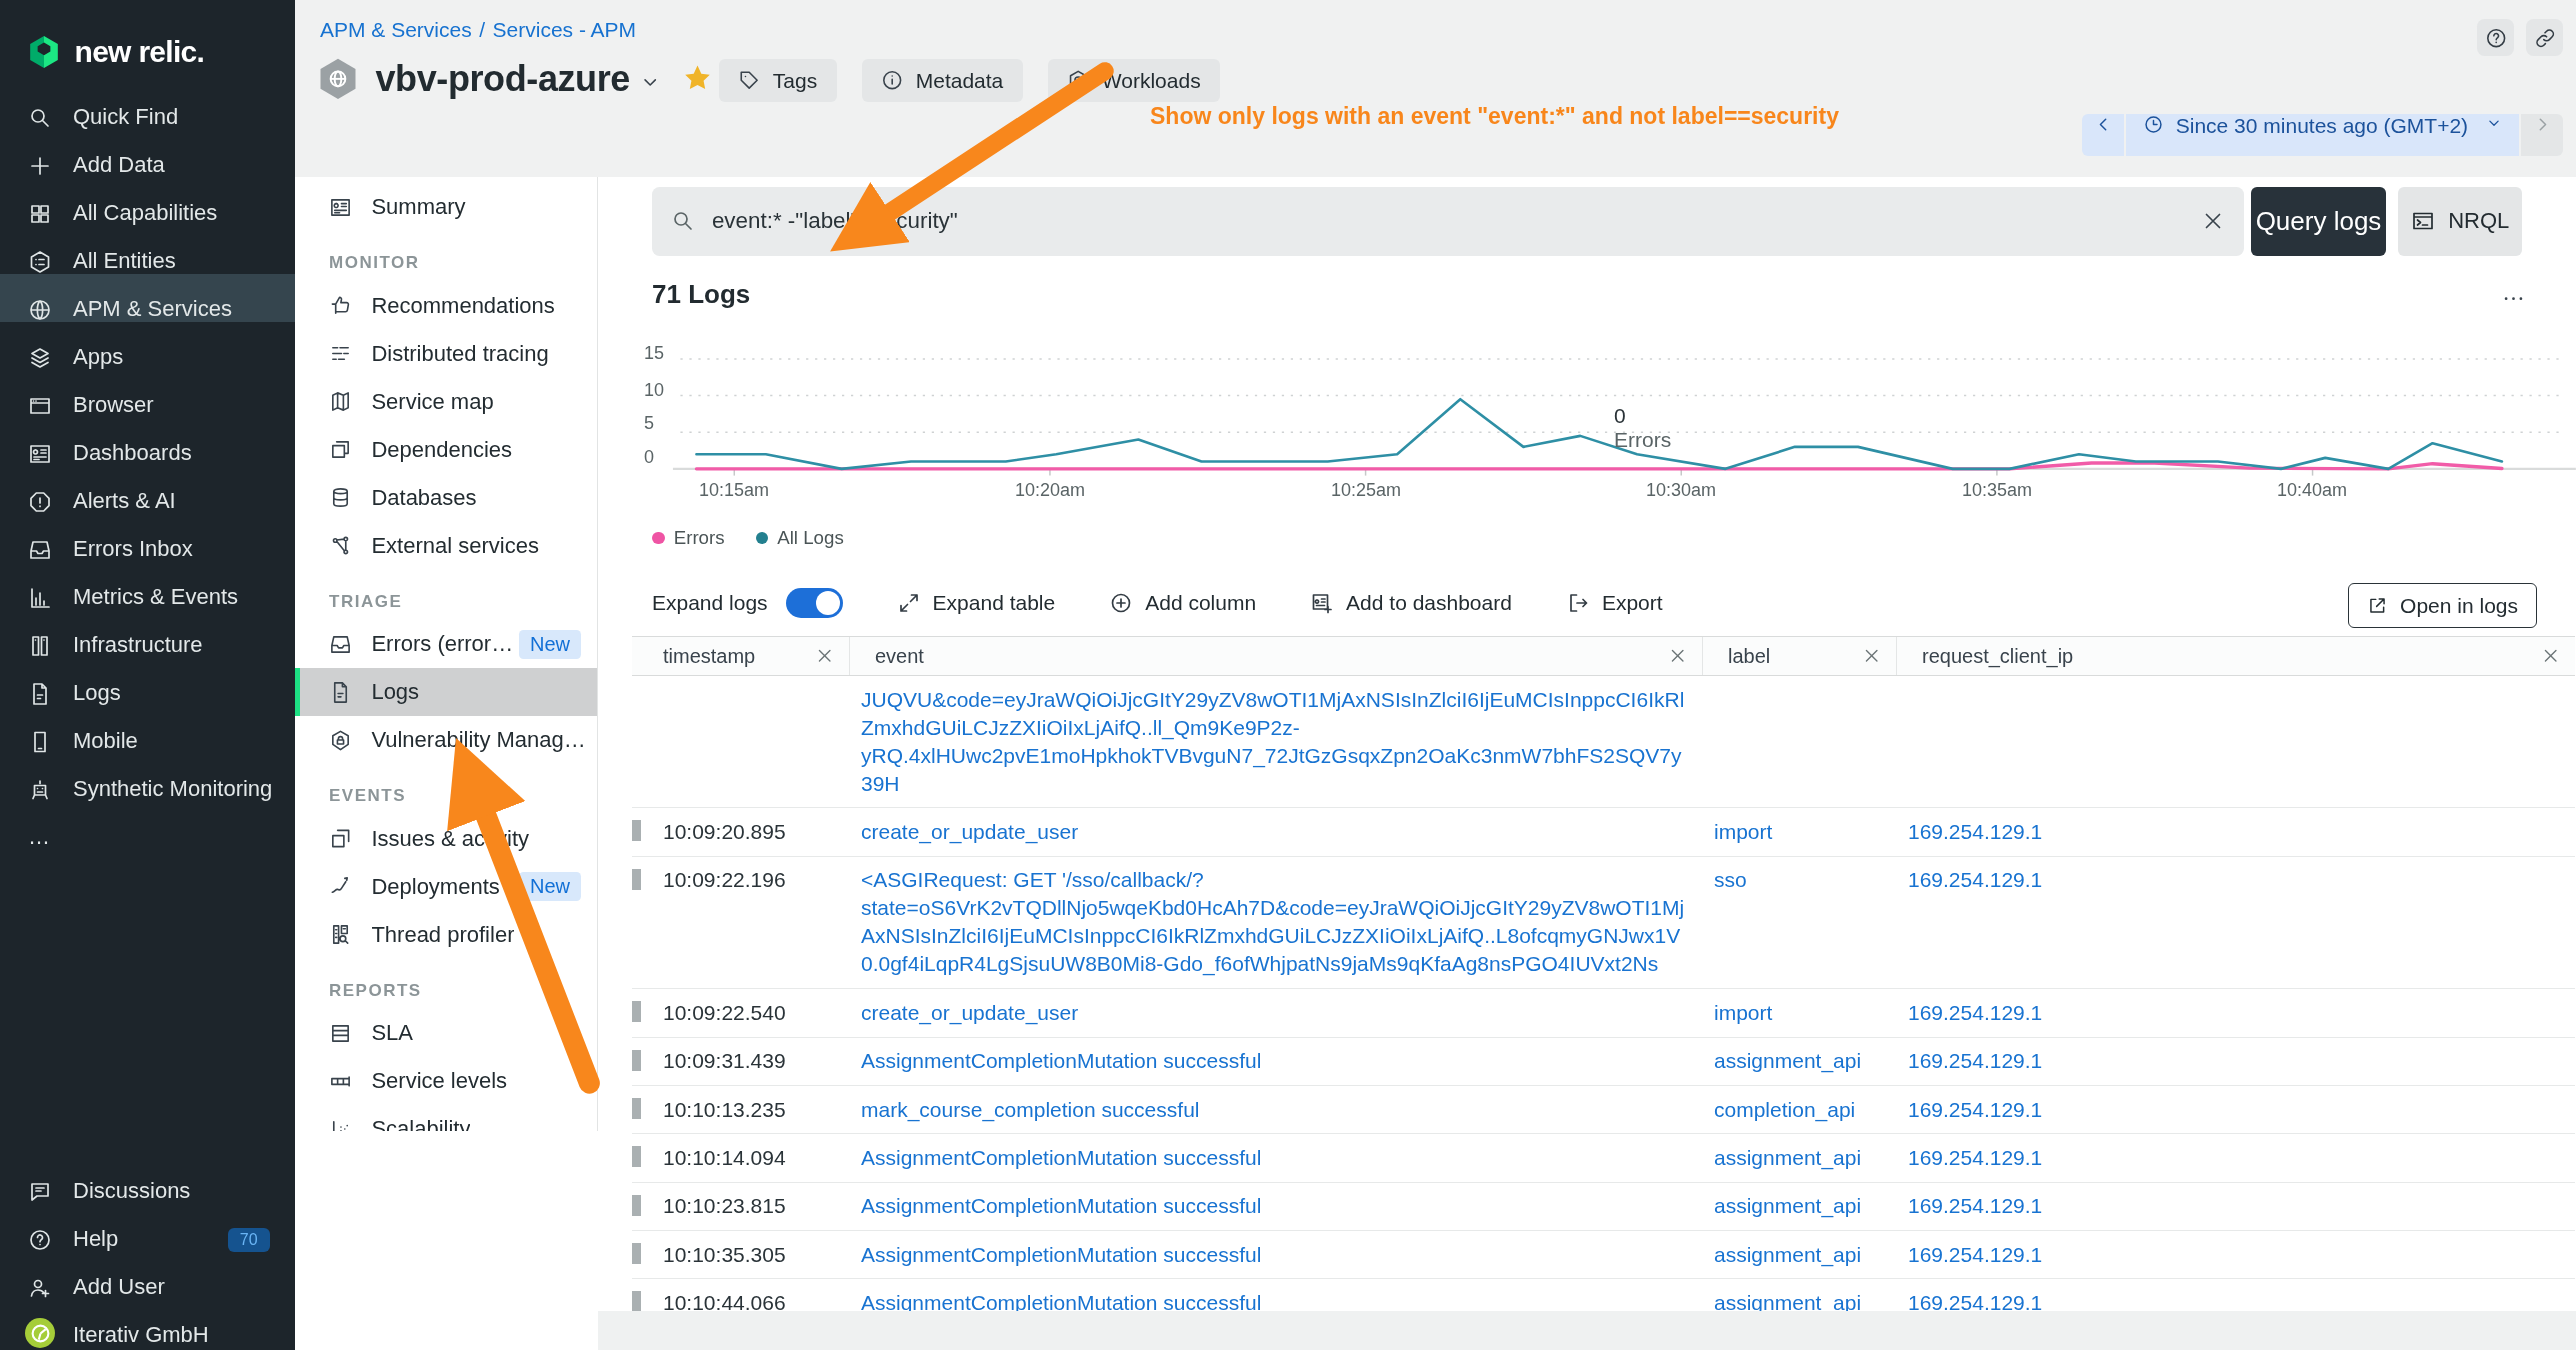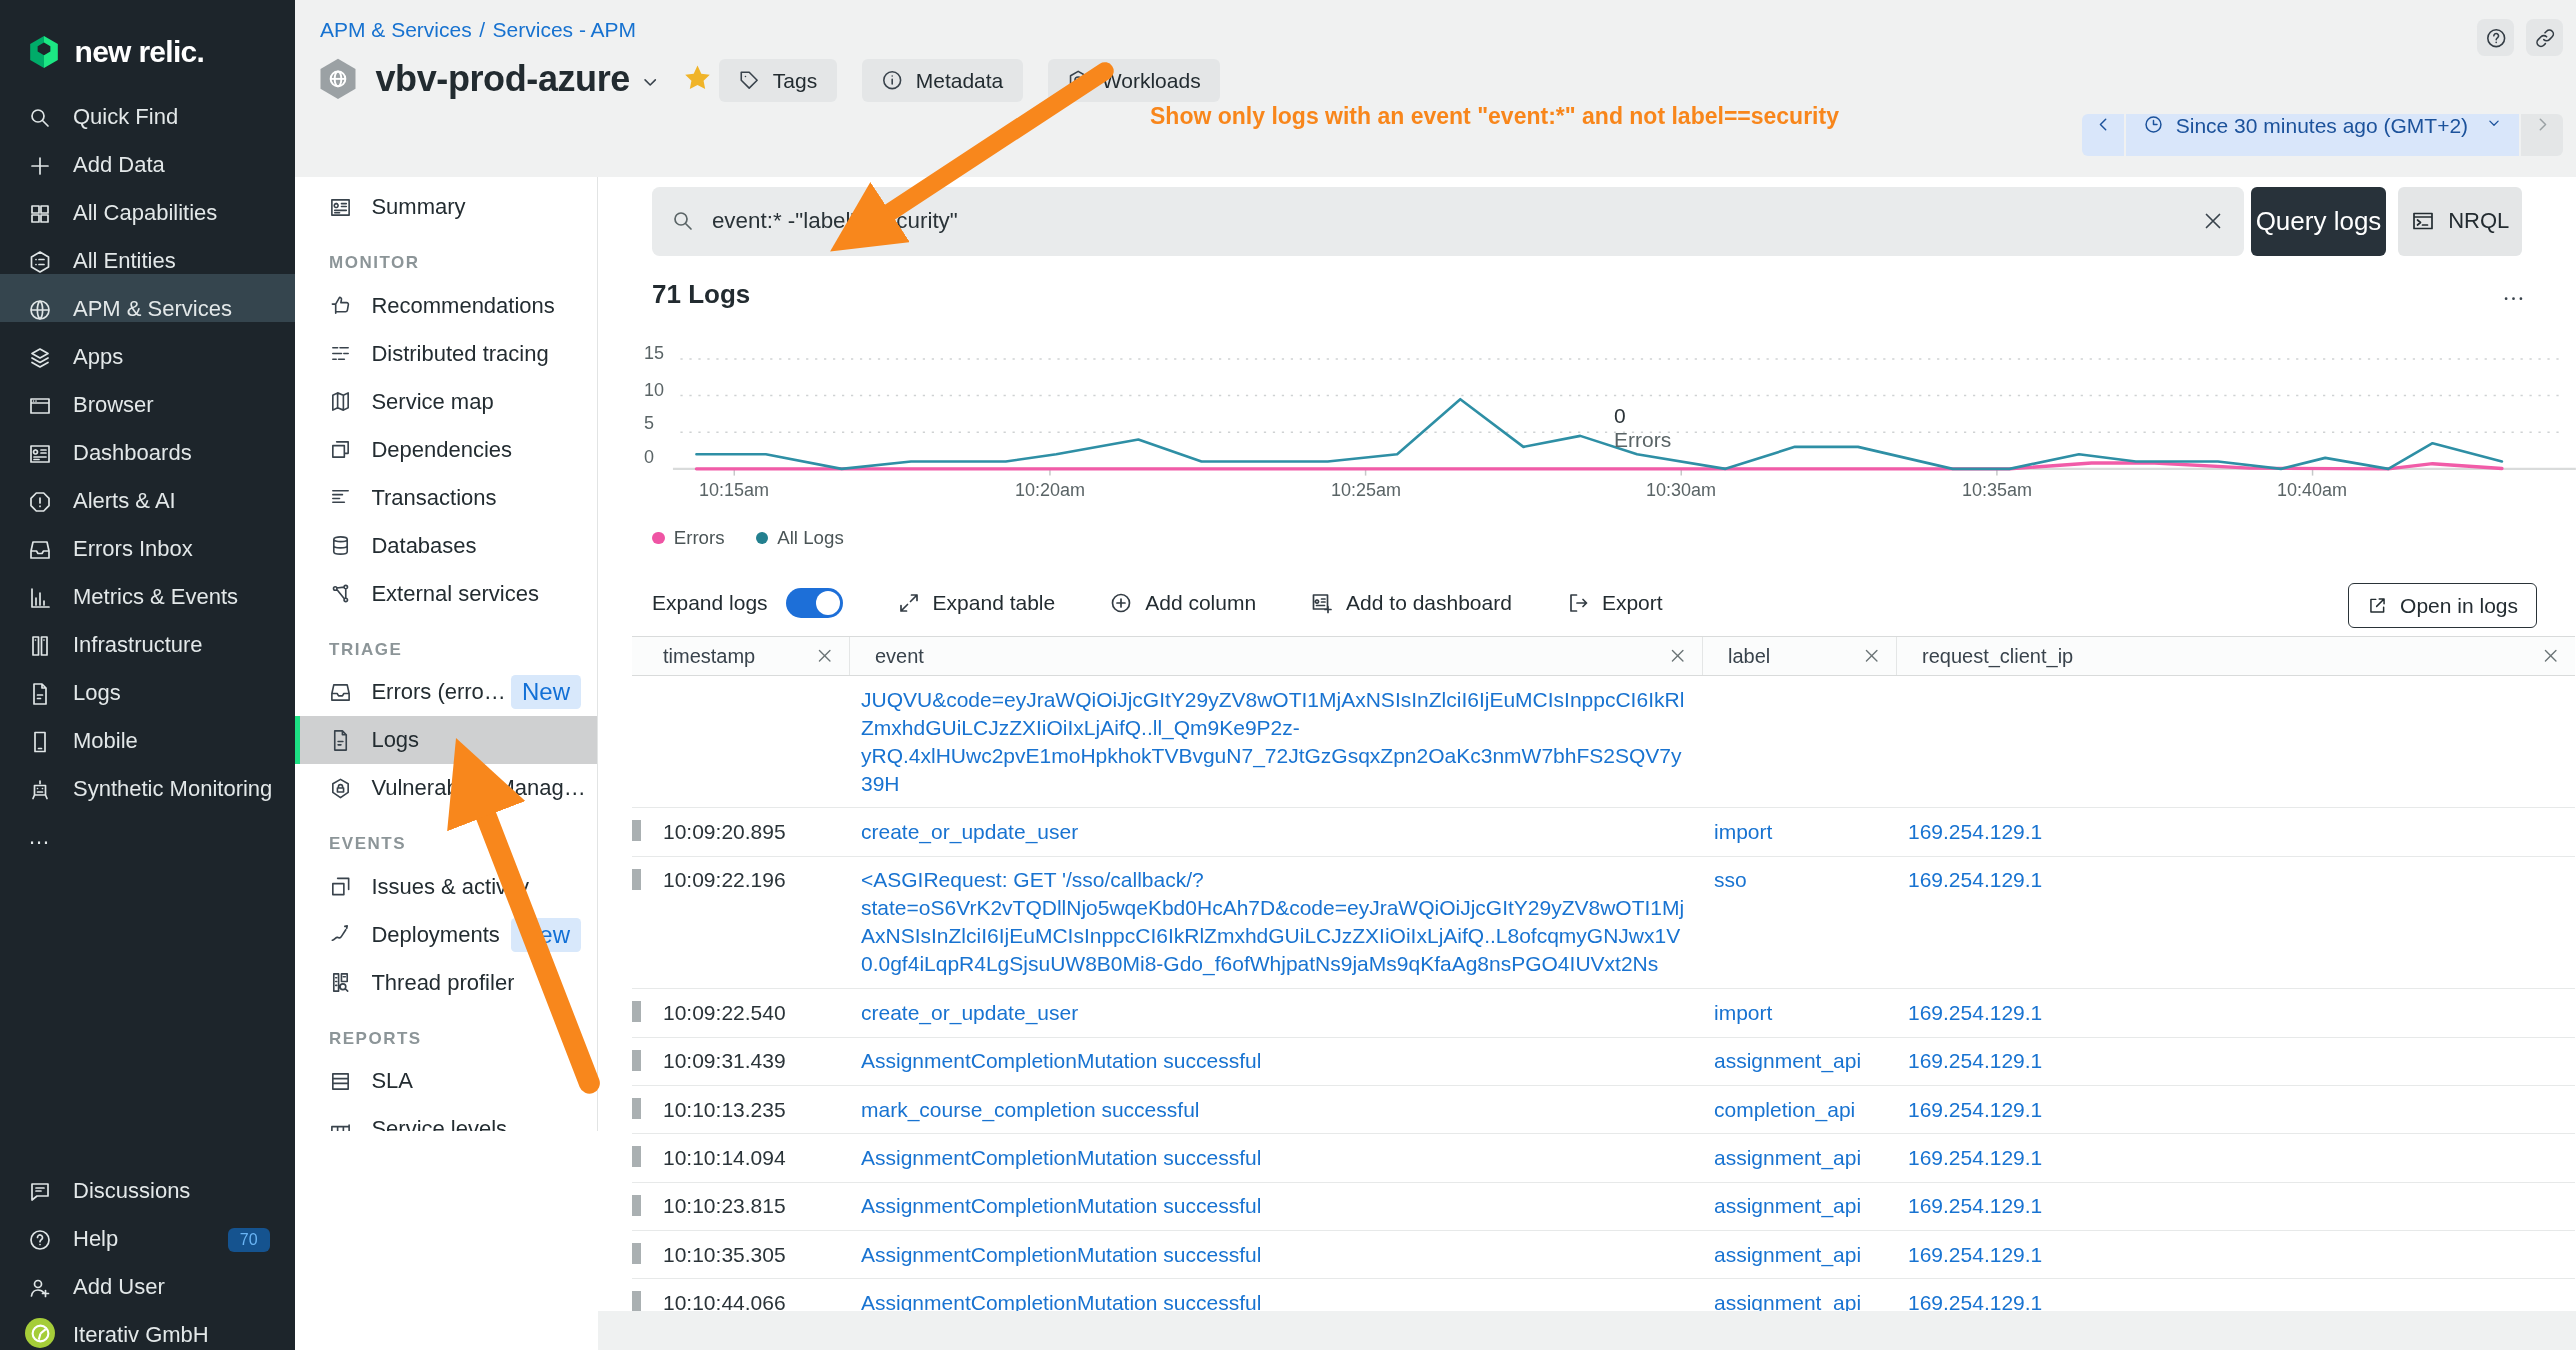--- a/index.html
+++ b/index.html
@@ -56,21 +56,21 @@
   
   #subnav { position:absolute; left:295px; top:177px; width:303px; height:954px; background:#fff;
             border-right:1.5px solid #e2e4e4; overflow:hidden; z-index:3; padding-top:6px; }
   .sn-header { height:37px; margin-top:13.5px; display:flex; align-items:center; padding-left:34px;
                font-size:17px; letter-spacing:1.5px; color:#8c9598; font-weight:bold; }
   .sn-item { position:relative; display:flex; align-items:center; height:48px; padding-left:34px; cursor:pointer; }
   .sn-item .ic { width:23px; height:23px; color:#39434c; margin-right:19.4px; }
   .sn-item .lbl { font-size:22px; color:#232c31; white-space:nowrap; overflow:hidden; text-overflow:ellipsis; }
   .sn-item.active { background:#cfd0d1; }
   .sn-item.active::before { content:""; position:absolute; left:0; top:0; width:5.2px; height:100%; background:#1de084; }
-  .new-badge { margin-left:auto; margin-right:16.5px; background:#d8e8fb; color:#1270d6; font-size:24px;
+  .new-badge { margin-left:auto; margin-right:16.5px; background:#d8e8fb; color:#1270d6; font-size:20px;
                padding:3px 10.5px; border-radius:4.5px; flex:0 0 auto; }
 
   
   #main { position:absolute; left:598px; top:177px; width:1978px; height:1174px; background:#fff; z-index:1; }
   .searchbar { position:absolute; left:54px; top:9.7px; width:1592px; height:69px; background:#e9ebec;
                border-radius:7.5px; display:flex; align-items:center; padding:0 19.4px; }
   .searchbar .ic.mag { width:24px; height:24px; color:#5a6466; margin-right:16.5px; }
   .searchbar input { flex:1; background:transparent; border:none; outline:none; font-size:22.4px;
                      color:#2a3338; font-family:inherit; }
   .searchbar .ic.clear { width:24px; height:24px; color:#39434c; cursor:pointer; }
@@ -442,28 +442,20 @@
         <span class="ic">
           <svg viewBox="0 0 24 24" fill="none" stroke="currentColor" stroke-width="1.7" stroke-linecap="round" stroke-linejoin="round">
             <path d="M8 4h12v12h-3.5M4 8h12v12H4z"></path>
           </svg>
         </span>
         <span class="lbl">Dependencies</span>
       </div>
       <div class="sn-item">
         <span class="ic">
           <svg viewBox="0 0 24 24" fill="none" stroke="currentColor" stroke-width="1.7" stroke-linecap="round" stroke-linejoin="round">
-            <path d="M4 5h16M4 9h10M4 13h7M4 17h12"></path>
-          </svg>
-        </span>
-        <span class="lbl">Transactions</span>
-      </div>
-      <div class="sn-item">
-        <span class="ic">
-          <svg viewBox="0 0 24 24" fill="none" stroke="currentColor" stroke-width="1.7" stroke-linecap="round" stroke-linejoin="round">
             <path d="M12 3c3.9 0 7 1.1 7 2.5S15.9 8 12 8S5 6.9 5 5.5S8.1 3 12 3zM5 5.5v13c0 1.4 3.1 2.5 7 2.5s7-1.1 7-2.5v-13M5 12c0 1.4 3.1 2.5 7 2.5s7-1.1 7-2.5"></path>
           </svg>
         </span>
         <span class="lbl">Databases</span>
       </div>
       <div class="sn-item">
         <span class="ic">
           <svg viewBox="0 0 24 24" fill="none" stroke="currentColor" stroke-width="1.7" stroke-linecap="round" stroke-linejoin="round">
             <path d="M6.5 5a1.8 1.8 0 1 1 0 3.6a1.8 1.8 0 0 1 0-3.6zM17.5 3.5a1.8 1.8 0 1 1 0 3.6a1.8 1.8 0 0 1 0-3.6zM17.5 16.9a1.8 1.8 0 1 1 0 3.6a1.8 1.8 0 0 1 0-3.6zM8 7.5l8 10M8.2 6.2l7.5-.9M17.5 7.1v9.8"></path>
           </svg>

